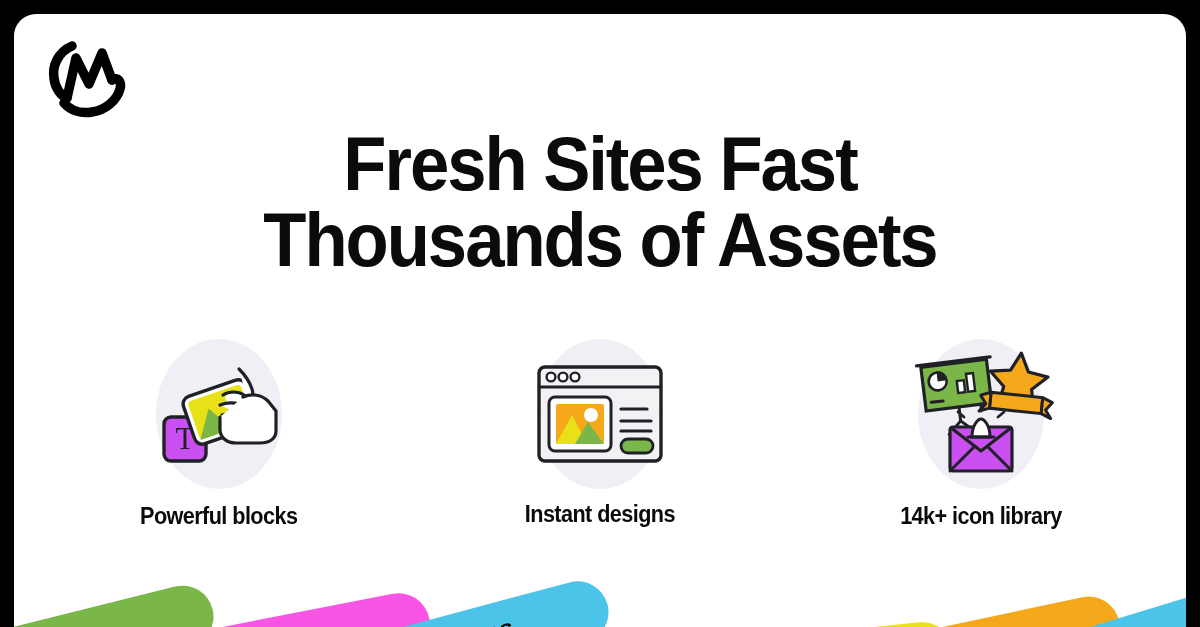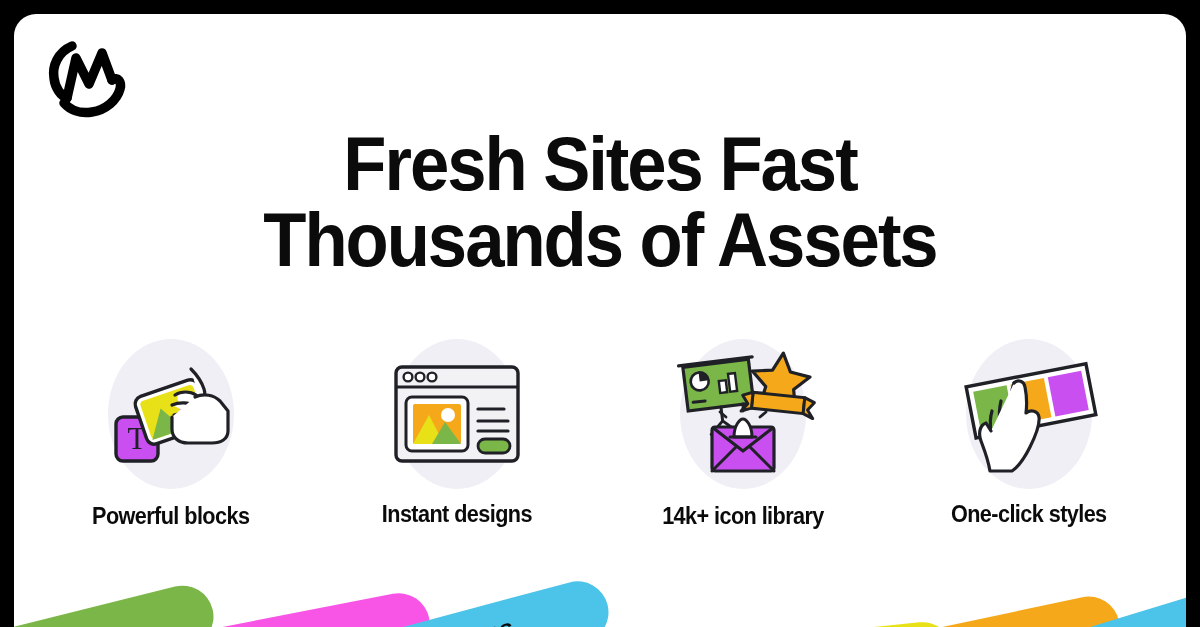--- a/index.html
+++ b/index.html
@@ -209,42 +209,20 @@
                 <path d="M58 78 l-6 -5"></path>
                   <path d="M92 78 l6 -5"></path>
                   <path d="M75 72 v-7"></path>
               </g>
             </g>
           </svg>
         </div>
         <div class="cap">14k+ icon library</div>
       </div>
 
-      <div class="feat up">
-        <div class="blob">
-          <div class="bg"></div>
-          <svg width="150" height="150" viewBox="0 0 150 150" xmlns="http://www.w3.org/2000/svg" aria-hidden="true">
-
-            <g transform="rotate(-11 76 62)">
-              <rect x="16" y="36" width="122" height="52" fill="#ffffff" stroke="#1f2127" stroke-width="3.4"></rect>
-              <rect x="22" y="42" width="34" height="40" fill="#7ab648"></rect>
-              <rect x="60" y="42" width="34" height="40" fill="#f5a91a"></rect>
-              <rect x="98" y="42" width="34" height="40" fill="#c94ff0"></rect>
-            </g>
-
-            <g fill="#ffffff" stroke="#1f2127" stroke-width="3.2" stroke-linecap="round" stroke-linejoin="round">
-              <path d="M60 44 C57 52 56 64 57 74 L57 88"></path>
-              <path d="M47 62 C45 70 45 78 46 86"></path>
-              <path d="M38 72 C36 79 36 86 37 92"></path>
-              <path d="M60 44 C64 40 70 42 71 48 C73 58 73 66 72 74 C77 70 84 72 85 78 C86 86 82 96 76 108 C70 120 64 128 58 132 L36 132 C34 120 30 110 27 102 C24 94 26 86 32 84 L37 92"></path>
-            </g>
-          </svg>
-        </div>
-        <div class="cap">One-click styles</div>
-      </div>
 
     </div>
 
     <div id="tags">
         <div class="tag" style="left: -28px; top: 32px; width: 230px; background: rgb(122, 182, 72); transform: rotate(-14deg);"></div>
         <div class="tag" style="left: 118px; top: 42px; width: 300px; background: rgb(248, 85, 230); transform: rotate(-11deg);"></div>
         <div class="tag" style="left: 330px; top: 34px; width: 268px; background: rgb(76, 195, 232); transform: rotate(-15deg);">
           <span>Advanced CSS</span>
         </div>
         <div class="tag" style="left: 690px; top: 58px; width: 250px; background: rgb(232, 225, 24); transform: rotate(-6deg);"></div>

